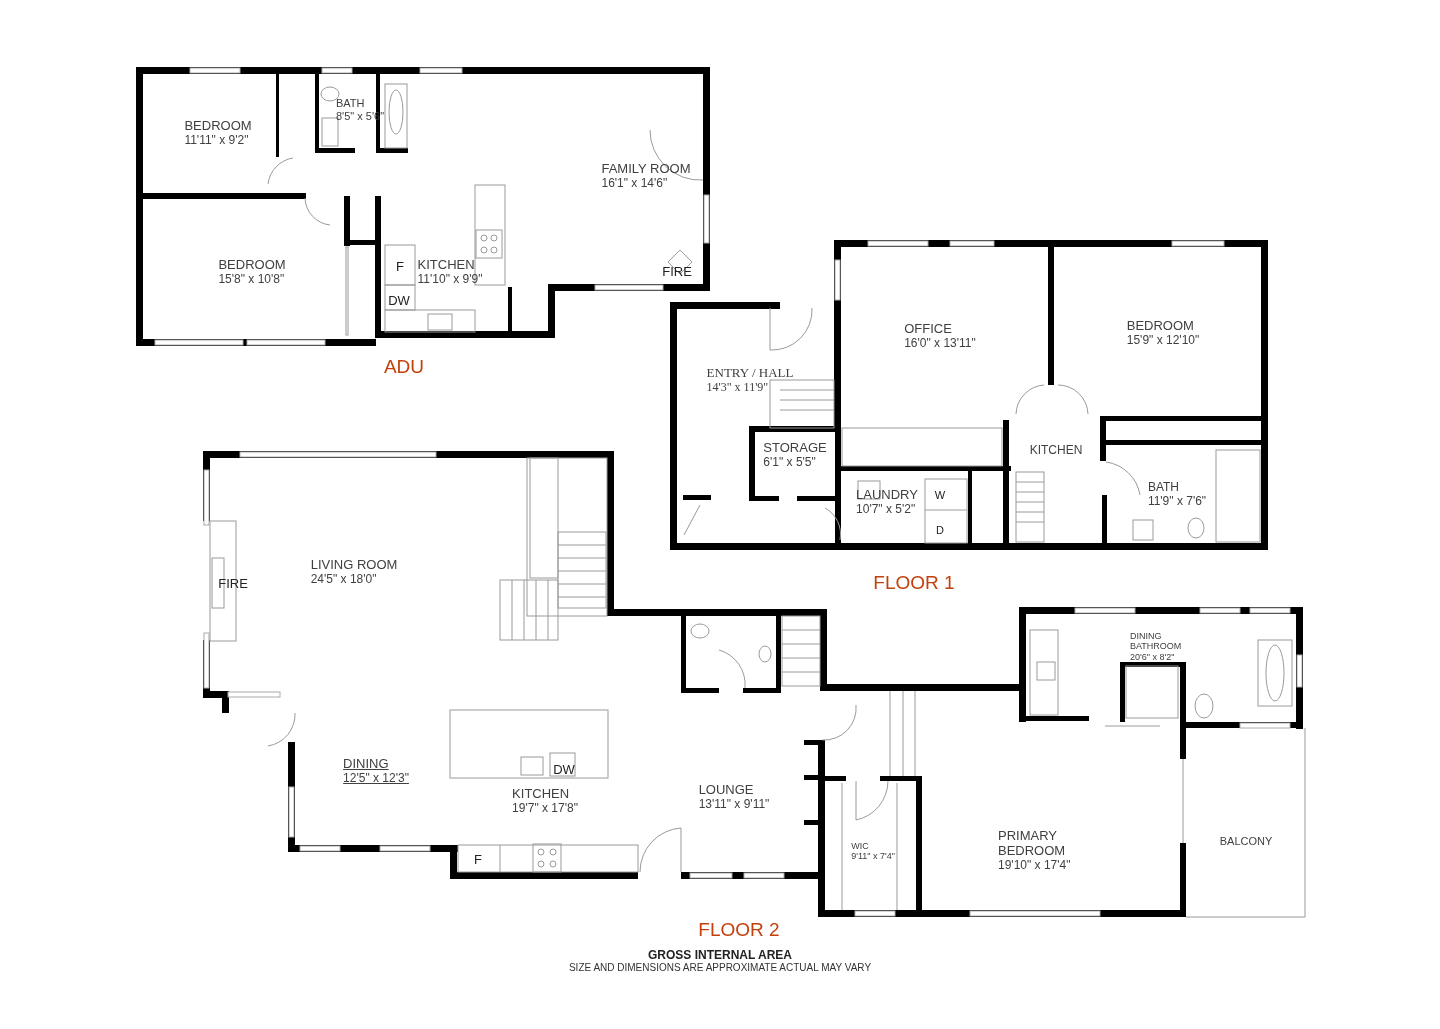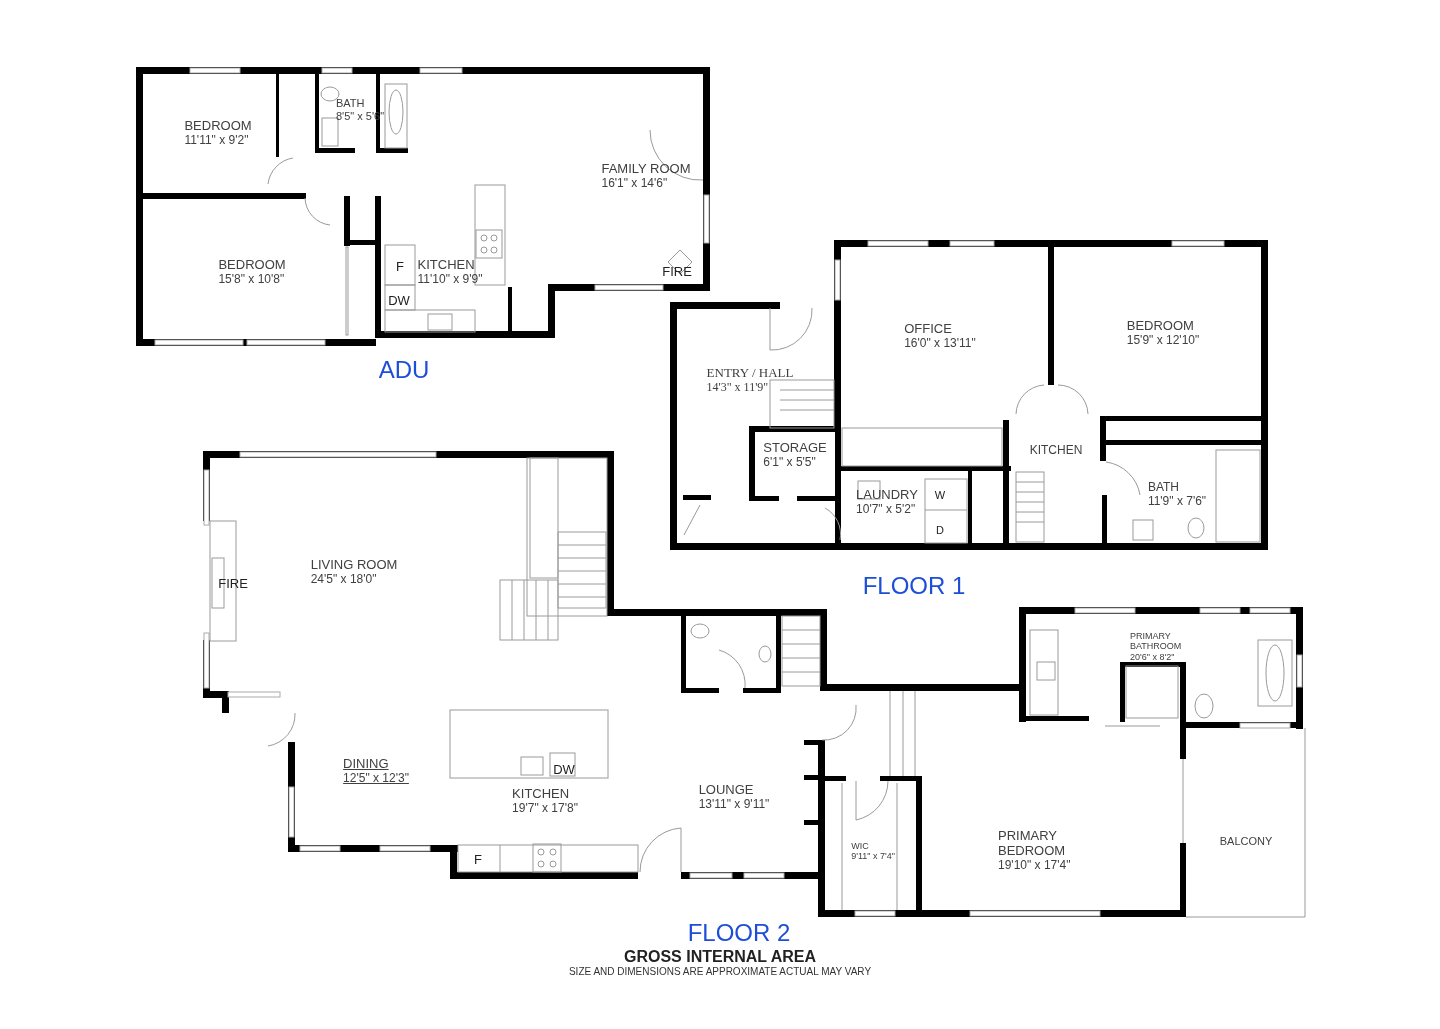--- a/index.html
+++ b/index.html
@@ -6,23 +6,23 @@
   body { width: 1440px; height: 1029px; position: relative; overflow: hidden; font-family: "Liberation Sans", sans-serif; color: #222; }
   svg#plan { position: absolute; left: 0; top: 0; }
   .wall { fill: #000; }
   .thin { stroke: #9a9a9a; stroke-width: 1; fill: none; }
   .win  { fill: #fff; stroke: #aaa; stroke-width: 1; }
   .lbl { position: absolute; text-align: left; transform: translateX(-50%); line-height: 1.15; white-space: nowrap; color: #404040; }
   .lbl .n { display: block; font-size: 13px; }
   .lbl .d { display: block; font-size: 12px; }
   .lbl.sm .n, .lbl.sm .d { font-size: 9px; }
   .fix { position: absolute; font-size: 13px; color: #222; transform: translate(-50%,-50%); }
-  .floor-title { position: absolute; font-size: 24px; transform: translateX(-50%); color: #1d4ed8; }
+  .floor-title { position: absolute; font-size: 19px; transform: translateX(-50%); color: #c2410c; }
   .footer { position: absolute; left: 720px; transform: translateX(-50%); text-align: center; white-space: nowrap; }
-  .footer .h { font-weight: bold; font-size: 16px; }
+  .footer .h { font-weight: bold; font-size: 12px; }
   .footer .t { font-weight: bold; font-size: 13px; }
   .footer .c { font-size: 10px; color: #333; }
 </style>
 </head>
 <body>
 
 <svg id="plan" width="1440" height="1029" viewBox="0 0 1440 1029">
 
   <g>
     <rect class="wall" x="136" y="67" width="574" height="7"></rect>
@@ -311,21 +311,21 @@
 </div>
 <div class="lbl sm" style="left:873px;top:841px;">
   <span class="n">WIC</span>
   <span class="d">9'11" x 7'4"</span>
 </div>
 <div class="lbl" style="left:1053px;top:829px;width:110px;white-space:normal;">
   <span class="n">PRIMARY BEDROOM</span>
   <span class="d">19'10" x 17'4"</span>
 </div>
 <div class="lbl sm" style="left:1160px;top:631px;width:60px;white-space:normal;">
-  <span class="n">PRIMARY BATHROOM</span>
+  <span class="n">DINING BATHROOM</span>
   <span class="d">20'6" x 8'2"</span>
 </div>
 <div class="lbl" style="left:1246px;top:835px;">
   <span class="n" style="font-size:11px">BALCONY</span>
 </div>
 <span class="fix" style="left:233px;top:583px;">FIRE</span>
 <span class="fix" style="left:478px;top:859px;">F</span>
 <span class="fix" style="left:564px;top:769px;">DW</span>
 <div class="floor-title" style="left:739px;top:898px;margin-top:21px;">FLOOR 2</div>
 

